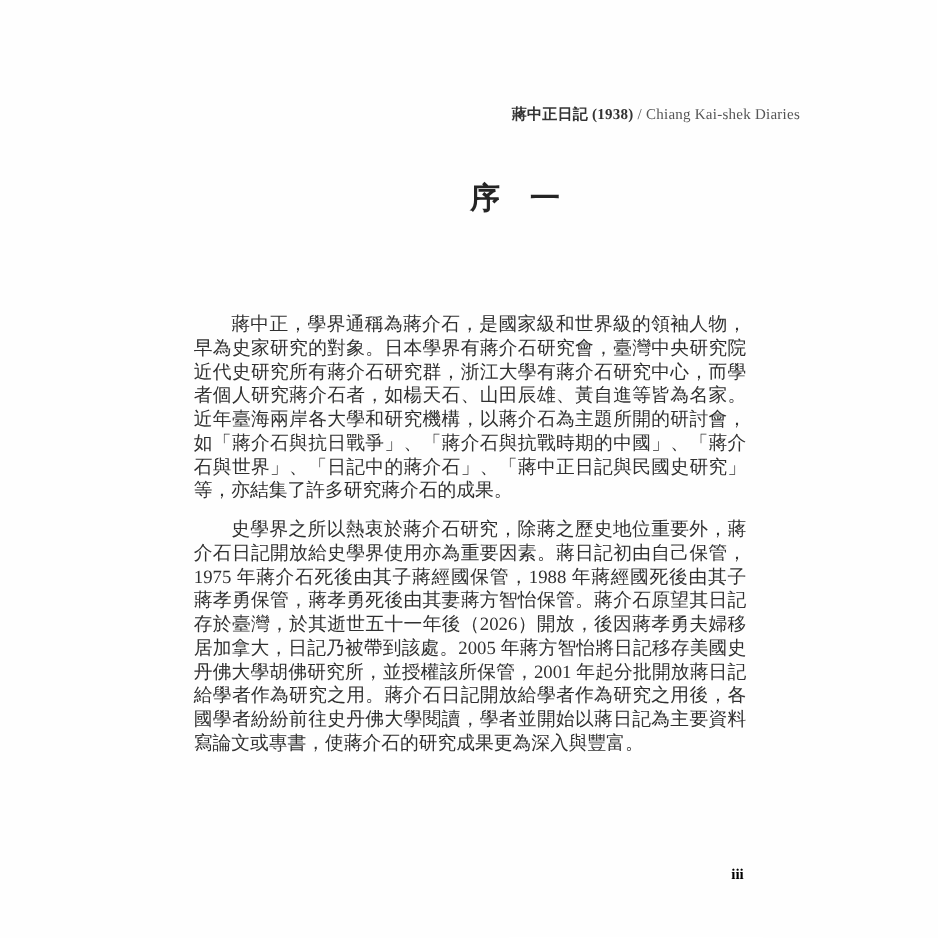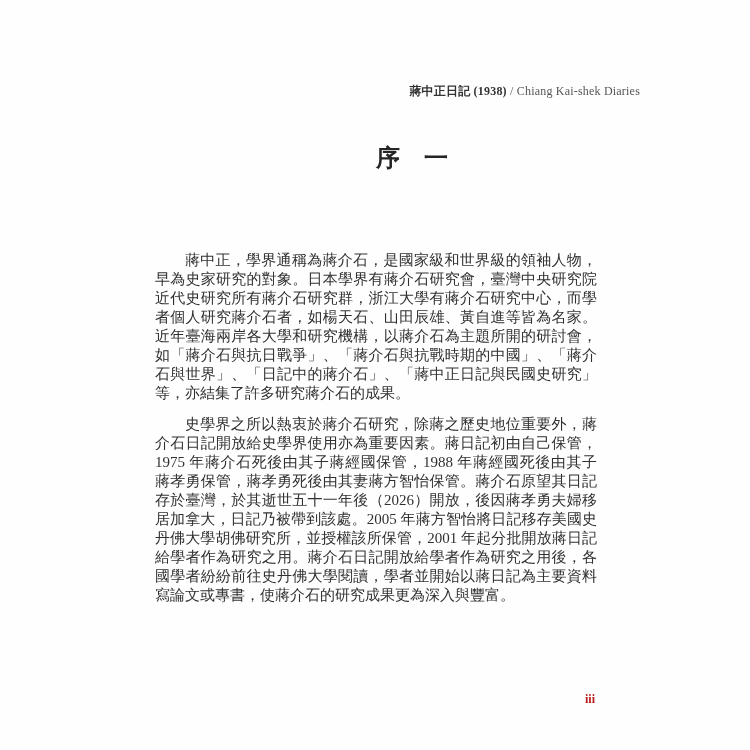--- a/index.html
+++ b/index.html
@@ -61,21 +61,21 @@
     color: #303030;
   }
   .folio {
     position: absolute;
     top: 692px;
     left: 577px;
     width: 26px;
     text-align: center;
     font-size: 12px;
     font-weight: bold;
-    color: #b91c1c;
+    color: #000000;
   }
 </style>
 </head>
 <body>
 
 <div class="page">
 
   <div class="running-head">
     <span class="zh">蔣中正日記 (1938)</span>
     <span class="en">/ Chiang Kai-shek Diaries</span>

